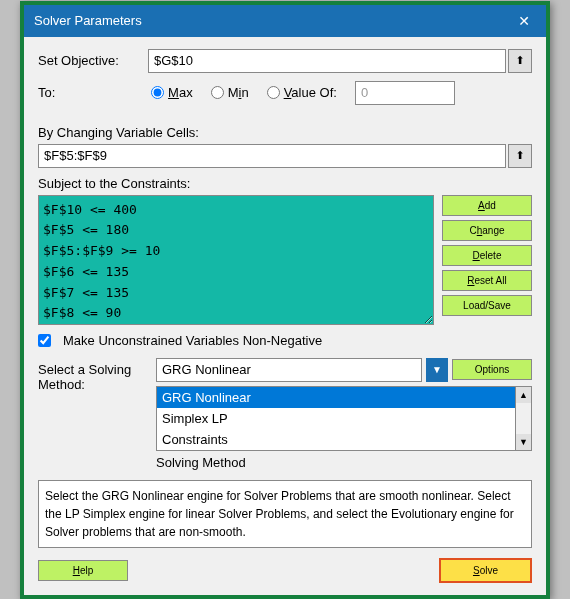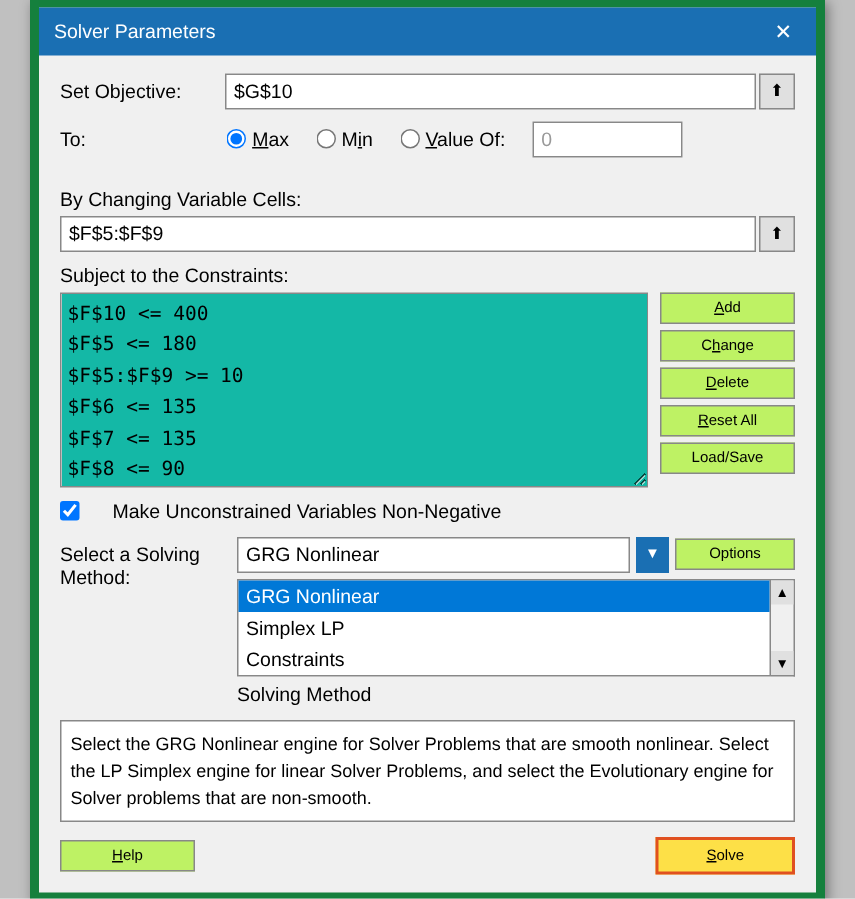--- a/index.html
+++ b/index.html
@@ -8,21 +8,21 @@
       display: flex;
       justify-content: center;
       align-items: center;
       width: 570px;
       height: 599px;
       font-family: 'Segoe UI', Tahoma, Geneva, Verdana, sans-serif;
       font-size: 13px;
     }
     .dialog {
       background: #f0f0f0;
-      border: 6px solid #15803d;
+      border: 4px solid #15803d;
       box-shadow: 2px 2px 8px rgba(0,0,0,0.4);
       width: 530px;
       padding: 0;
     }
     .title-bar {
       background: #1a6fb3;
       color: white;
       padding: 6px 10px;
       display: flex;
       justify-content: space-between;
@@ -128,21 +128,21 @@
       cursor: pointer;
       min-width: 90px;
       text-align: center;
     }
     .btn-load-save {
       min-width: 90px;
     }
     .checkbox-row {
       display: flex;
       align-items: center;
-      gap: 22px;
+      gap: 12px;
       margin-bottom: 10px;
     }
     .solving-section {
       display: flex;
       align-items: flex-start;
       gap: 8px;
       margin-bottom: 0;
     }
     .solving-label {
       min-width: 110px;

